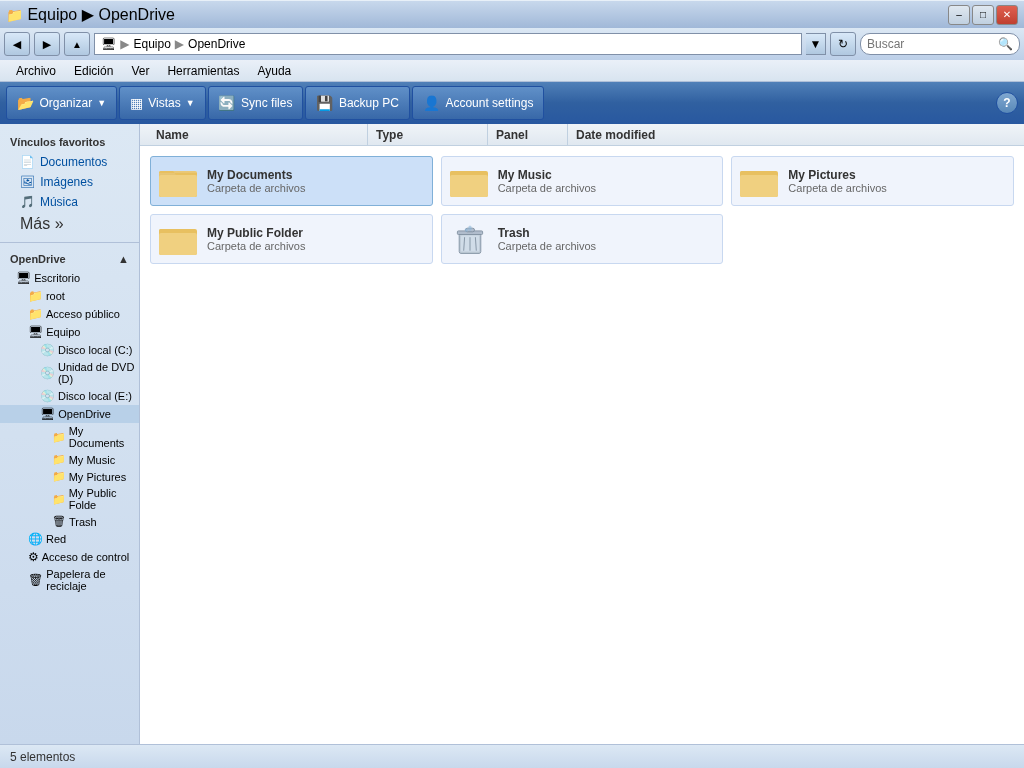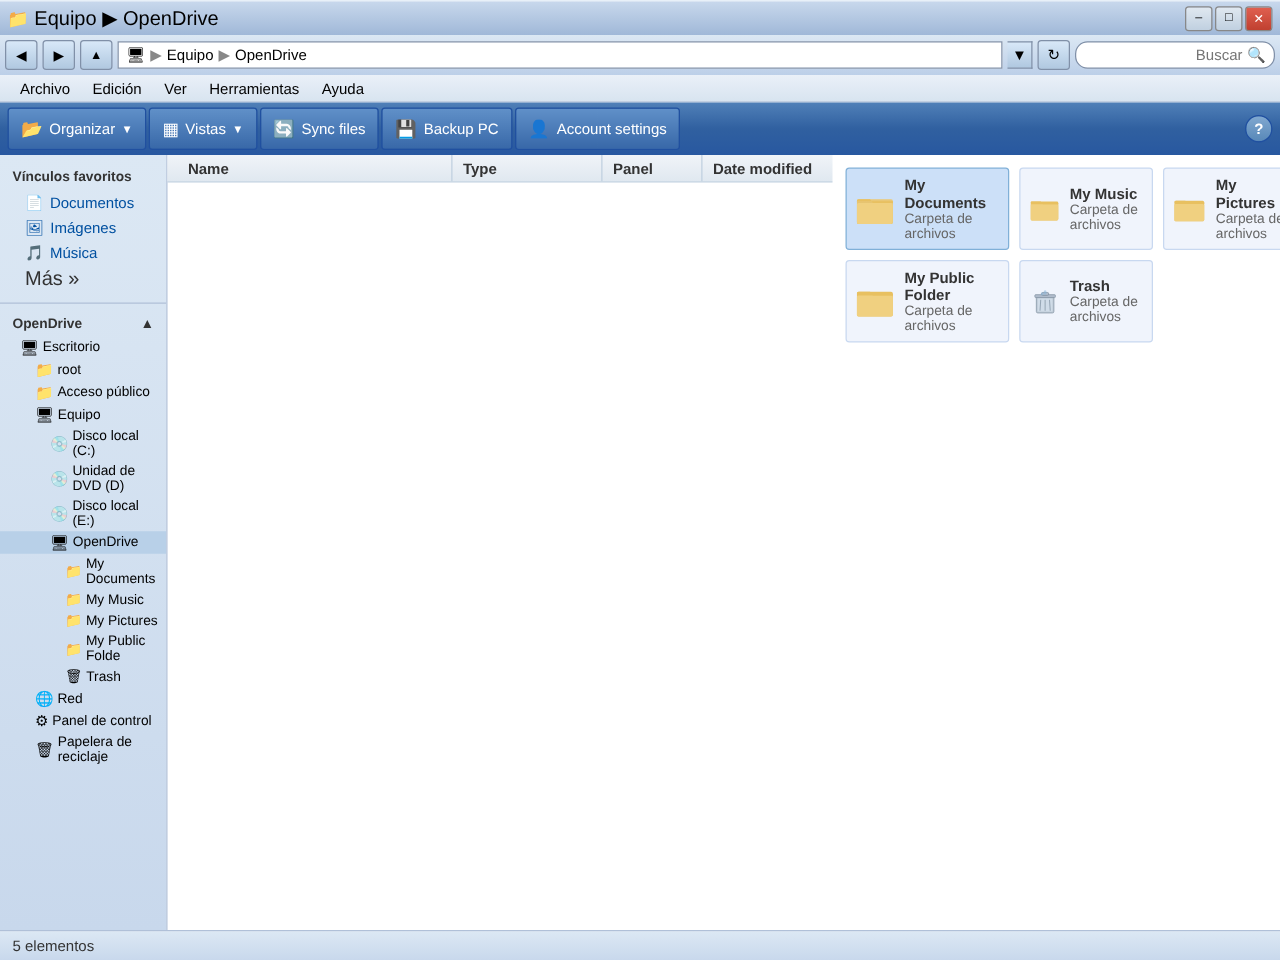--- a/index.html
+++ b/index.html
@@ -76,21 +76,20 @@
       border-radius: 10px;
       display: flex; align-items: center;
       background: white;
       padding: 0 6px;
       gap: 4px;
     }
     .search-box input {
       border: none; outline: none; width: 100%;
       font-size: 12px; color: #888;
       background: transparent;
-      text-align: right;
     }
 
     
     .menu-bar {
       height: 22px;
       background: linear-gradient(to bottom, #eaf0f8, #d8e4f0);
       display: flex;
       align-items: center;
       padding: 0 8px;
       gap: 2px;
@@ -397,29 +396,29 @@
     <div class="tree-item tree-indent-4">
       <span style="font-size:11px;">🗑</span>
       <span>Trash</span>
     </div>
     <div class="tree-item tree-indent-2">
       <span style="font-size:12px;">🌐</span>
       <span>Red</span>
     </div>
     <div class="tree-item tree-indent-2">
       <span style="font-size:12px;">⚙</span>
-      <span>Panel de control</span>
+      <span>Acceso de control</span>
     </div>
     <div class="tree-item tree-indent-2">
       <span style="font-size:12px;">🗑</span>
       <span>Papelera de reciclaje</span>
     </div>
   </div>
 
-  <div style="flex:1; display:flex; ">
+  <div style="flex:1; display:flex; flex-direction:column;">
 
     <div class="col-headers">
       <div class="col-header name">Name</div>
       <div class="col-header type">Type</div>
       <div class="col-header size">Panel</div>
       <div class="col-header date">Date modified</div>
     </div>
 
     <div class="file-area">
       <div class="file-grid">

